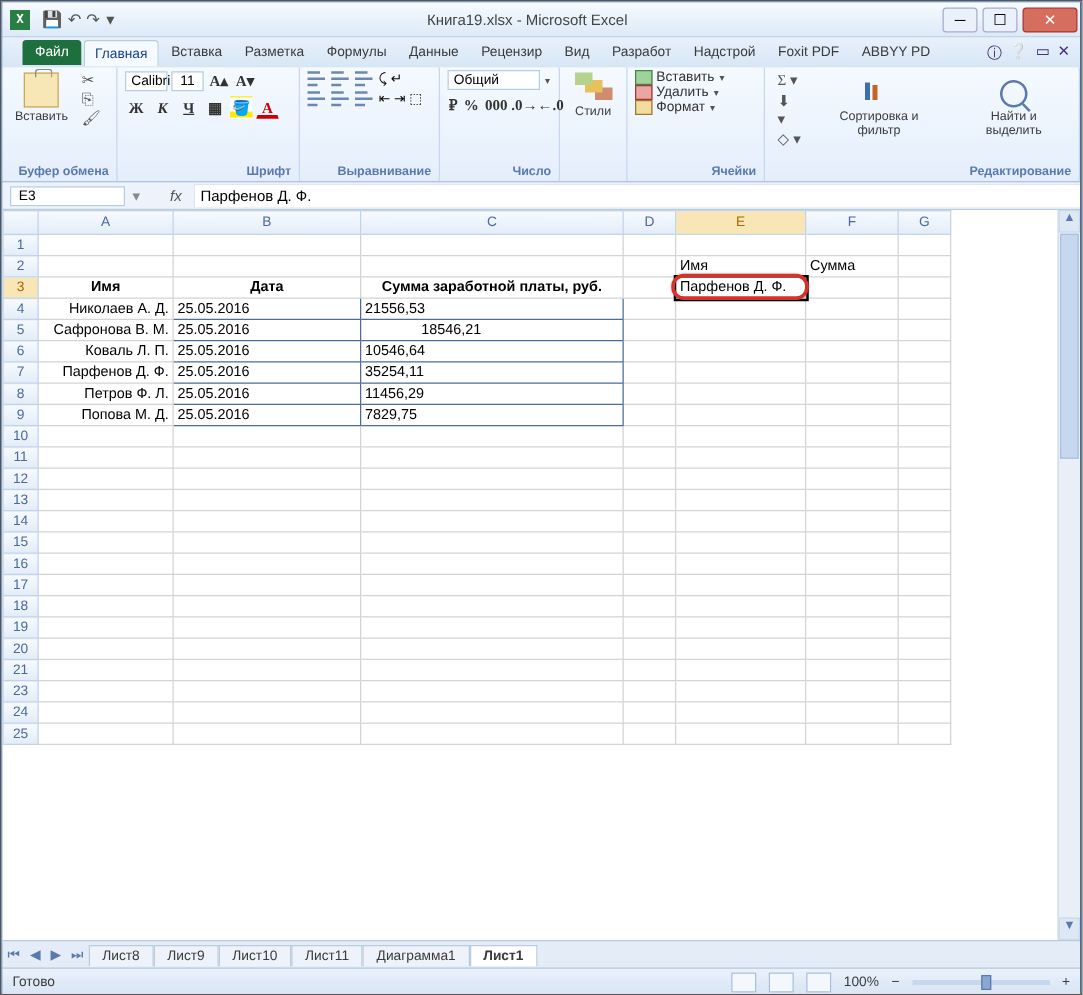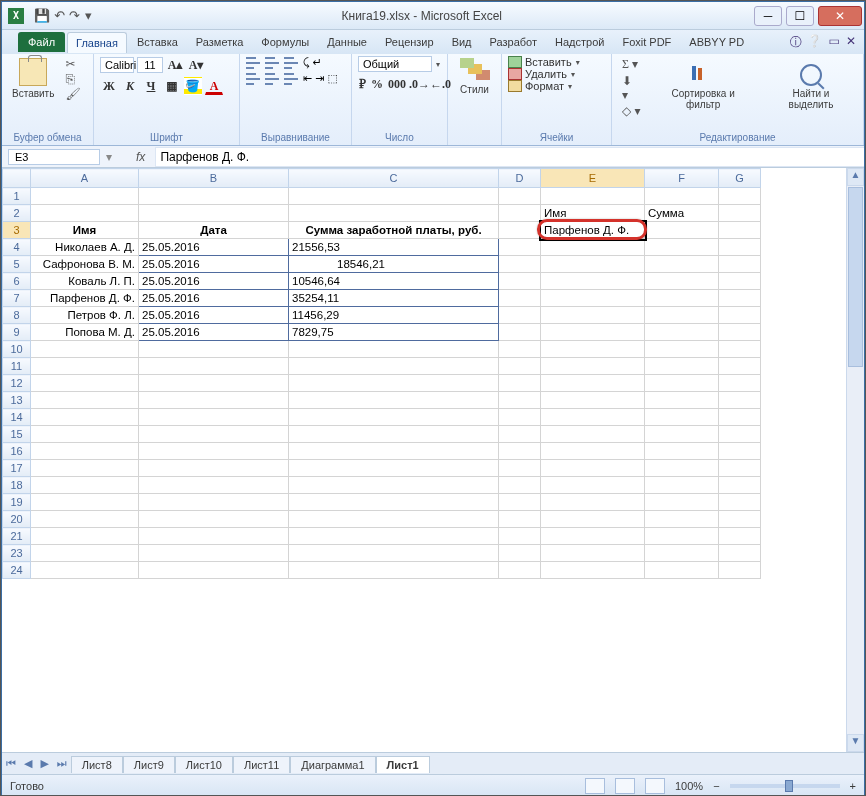--- a/index.html
+++ b/index.html
@@ -16,21 +16,21 @@
   .win-close { background:#d66e5e; color:#fff; border-color:#a33; width:44px;}
   
   .tabs-row { height:24px; display:flex; align-items:center; background:linear-gradient(#e8f1fb,#d7e6f5); font-size:11px; padding-left:16px; gap:2px;}
   .file-tab { background:#1e6f3e; color:#fff; padding:4px 10px; border-radius:3px 3px 0 0; font-size:11px;}
   .tab { padding:4px 8px; color:#3b3b3b; cursor:default;}
   .tab.active { background:#f5faff; border:1px solid #bcd; border-bottom:none; border-radius:3px 3px 0 0; color:#15428b;}
   .tabs-right { margin-left:auto; display:flex; gap:6px; padding-right:8px; color:#437; font-size:12px;}
   
   .ribbon { height:92px; background:linear-gradient(#f5faff,#e4eefb); border-bottom:1px solid #9db7d8; display:flex; font-size:11px;}
   .rgroup { border-right:1px solid #c6d7ee; padding:2px 6px 0 6px; display:flex; flex-direction:column; }
-  .rgroup-label { text-align:center; font-size:10px; color:#5a7aad; margin-top:auto; padding-bottom:2px;}
+  .rgroup-label { text-align:right; font-size:10px; color:#5a7aad; margin-top:auto; padding-bottom:2px;font-weight:bold;}
   .big-btn { display:flex; flex-direction:column; align-items:center; font-size:10px; color:#3b3b3b; padding:2px 4px; gap:2px;}
   .clip-ico { width:28px; height:28px; background:#f7e7b6; border:1px solid #c8a85a; position:relative;}
   .clip-ico::after{content:"";position:absolute;top:-4px;left:8px;width:12px;height:6px;border:1px solid #888;border-bottom:none;border-radius:3px 3px 0 0;}
   .mini-col { display:flex; flex-direction:column; gap:1px; margin-left:4px;}
   .mini-col span{font-size:12px;color:#555;}
   .hstack{display:flex;align-items:center;gap:3px;}
   .font-box,.size-box{border:1px solid #b7cce6;background:#fff;font-size:11px;padding:1px 4px;}
   .font-box{width:34px;} .size-box{width:26px;text-align:center;}
   .btnlet{width:18px;height:18px;border:1px solid transparent;font:bold 12px/16px serif;text-align:center;color:#333;}
   .align-ico{width:16px;height:12px;display:inline-block;}
@@ -497,20 +497,30 @@
             <tr>
               <td class="rowhdr">24</td>
               <td class="cell"></td>
               <td class="cell"></td>
               <td class="cell"></td>
               <td class="cell"></td>
               <td class="cell"></td>
               <td class="cell"></td>
               <td class="cell"></td>
             </tr>
+            <tr>
+              <td class="rowhdr">25</td>
+              <td class="cell"></td>
+              <td class="cell"></td>
+              <td class="cell"></td>
+              <td class="cell"></td>
+              <td class="cell"></td>
+              <td class="cell"></td>
+              <td class="cell"></td>
+            </tr>
           </tbody>
         </table>
         <div class="redcircle" style="left: 534.5px; top: 50.5px; width: 110px; height: 21px;"></div>
       </div>
     <div class="vscroll">
       <div class="sarrow">▲</div>
       <div class="sthumb"></div>
       <div class="sgap"></div>
       <div class="sarrow">▼</div>
     </div>

